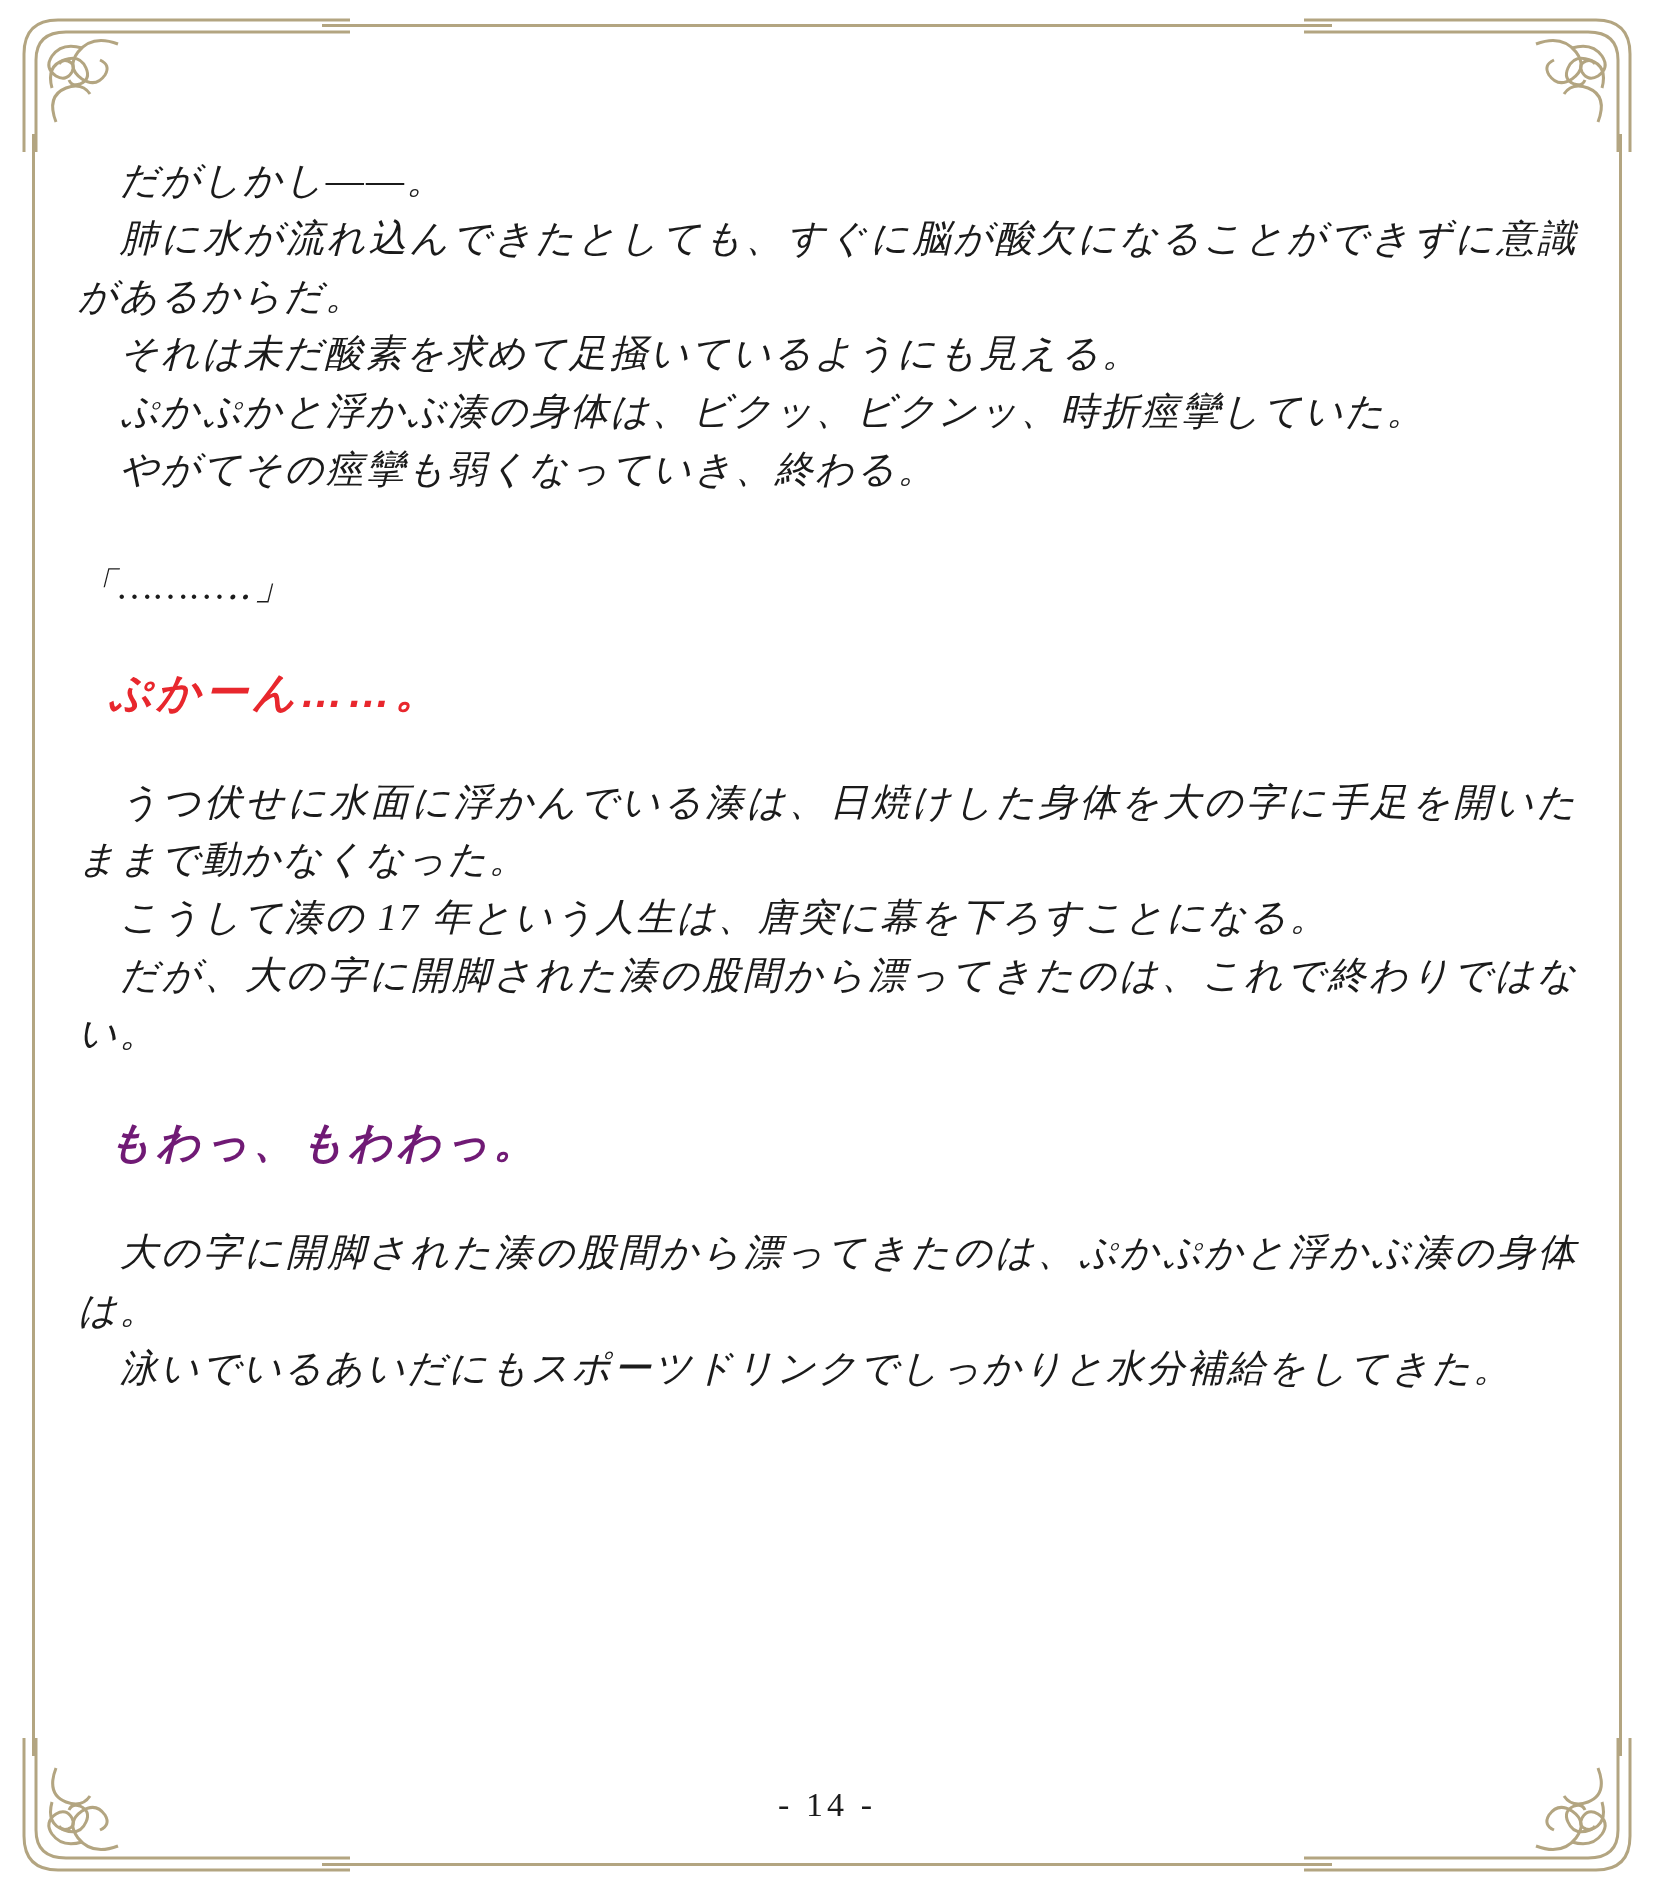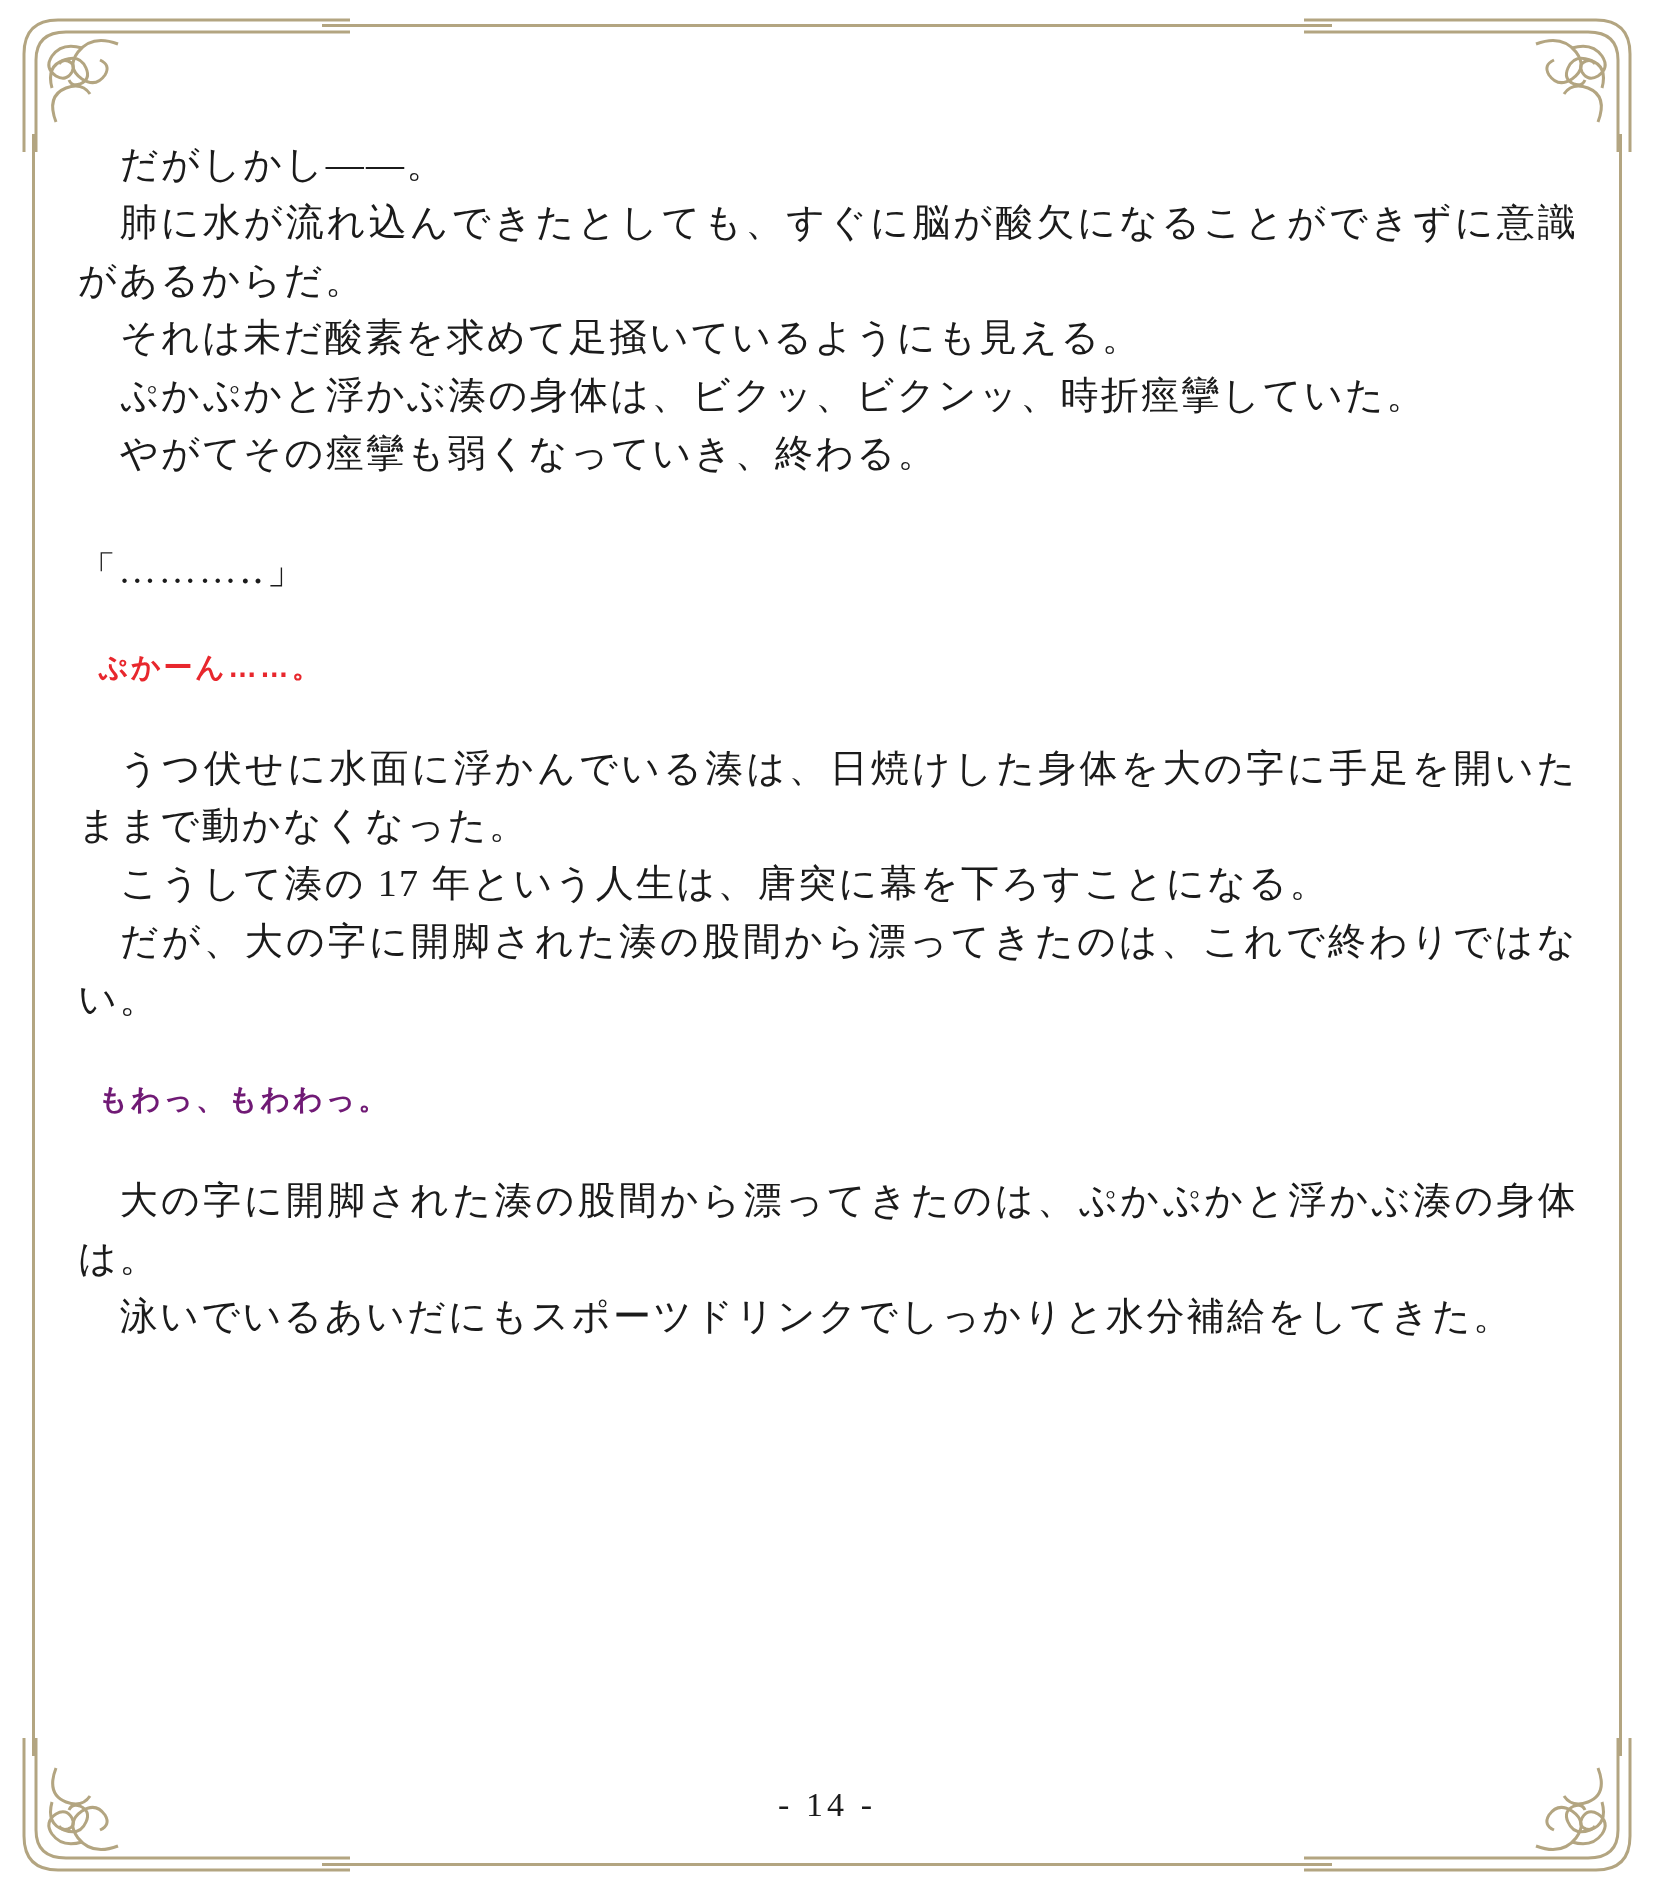--- a/index.html
+++ b/index.html
@@ -60,39 +60,40 @@
   .corner svg { display: block; width: 100%; height: 100%; }
   .corner-tl { left: 0; top: 0; }
   .corner-tr { right: 0; top: 0; transform: scaleX(-1); }
   .corner-bl { left: 0; bottom: 0; transform: scaleY(-1); }
   .corner-br { right: 0; bottom: 0; transform: scale(-1,-1); }
 
   
   .content {
     position: absolute;
     left: 78px;
-    top: 136px;
+    top: 152px;
     width: 1500px;
+    font-style: italic;
   }
   .para {
     font-size: 38px;
     line-height: 1.52;
     color: #1b1b1b;
     letter-spacing: 0.06em;
     text-align: justify;
     margin: 0;
     font-family: "Liberation Serif", "DejaVu Serif", serif;
   }
   .para + .para { margin-top: 0; }
   .indent { text-indent: 1.1em; }
   .gap-md { height: 52px; }
   .gap-lg { height: 62px; }
 
   .sfx {
-    font-size: 29px;
+    font-size: 43px;
     font-weight: bold;
     letter-spacing: 0.10em;
     margin: 0;
     text-indent: 0.7em;
     font-family: "Liberation Sans", "DejaVu Sans", sans-serif;
   }
   .sfx-red { color: #e8272d; }
   .sfx-orange { color: #701a75; }
 
   .quote {

